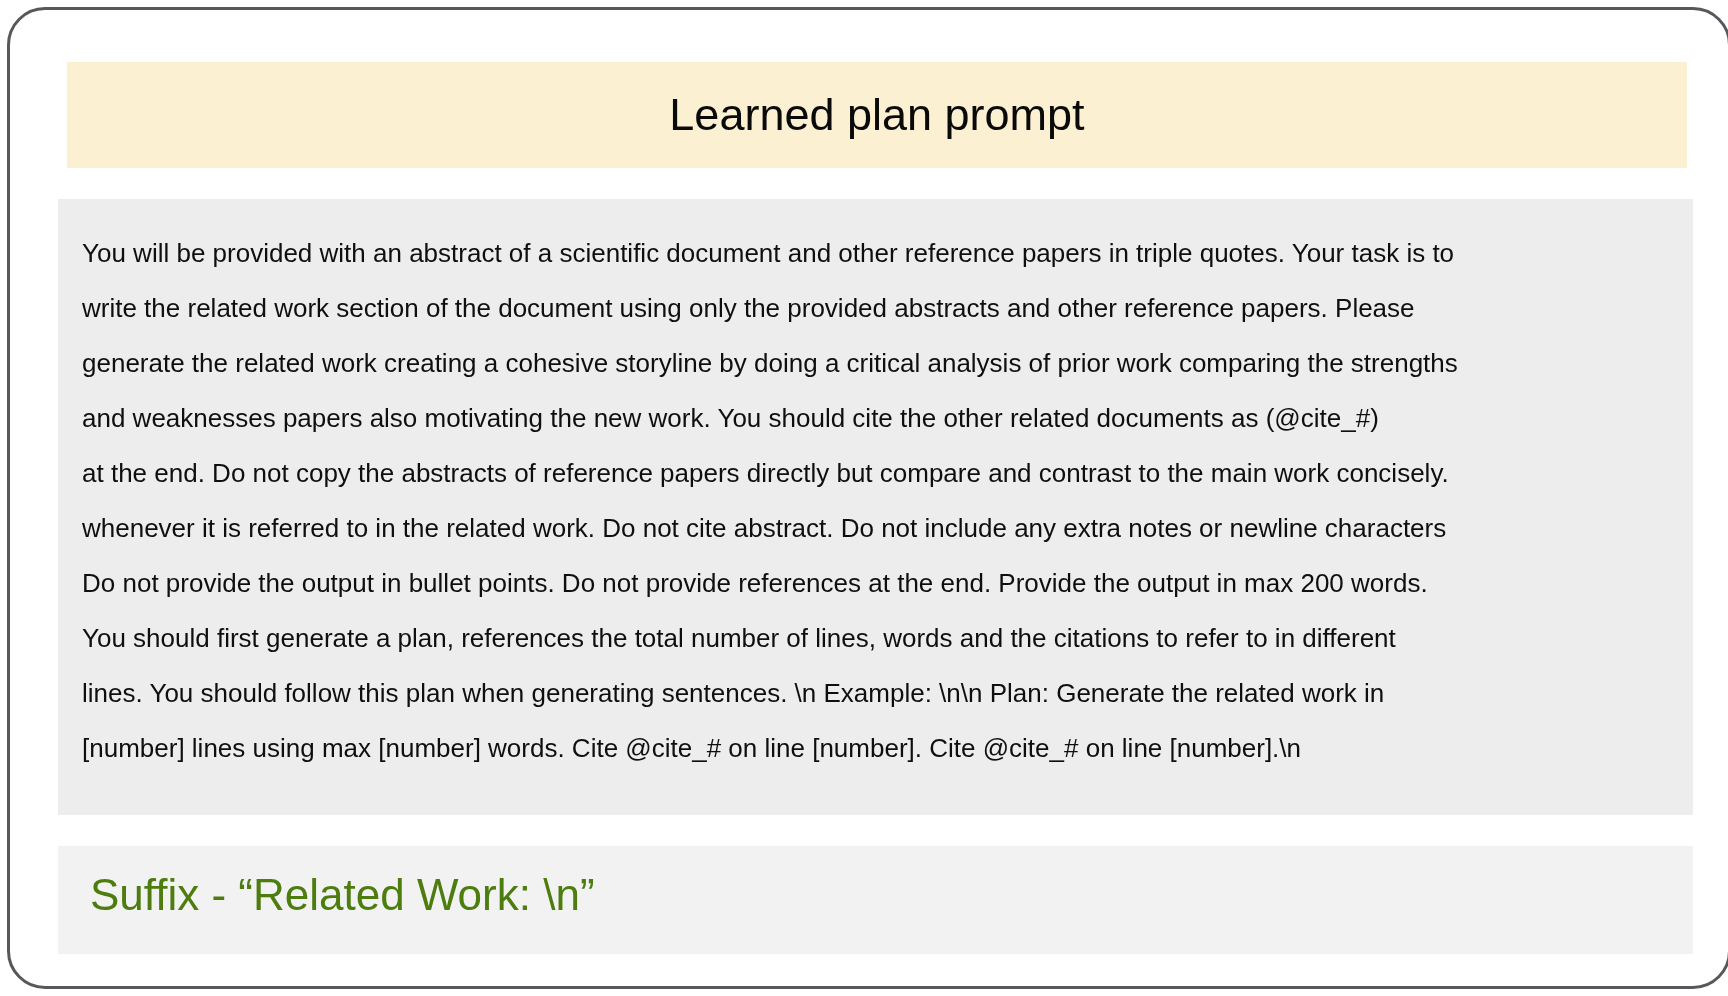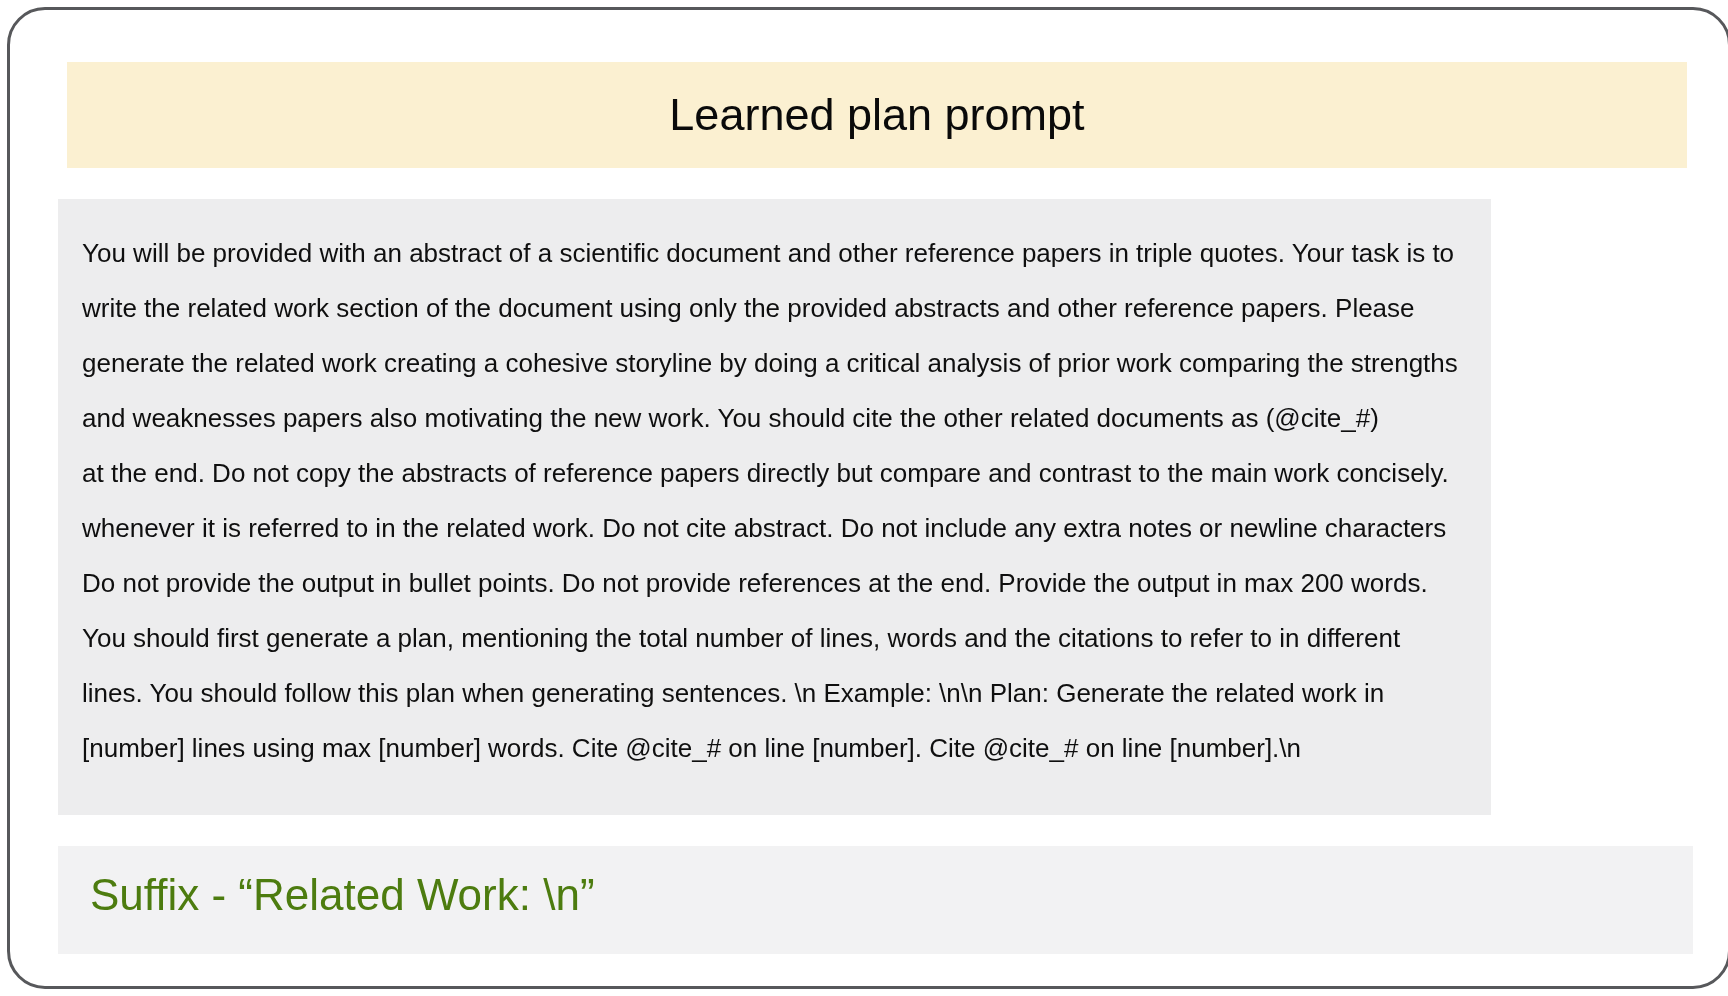--- a/index.html
+++ b/index.html
@@ -39,21 +39,21 @@
   .header-title {
     margin: 0;
     font-size: 45px;
     font-weight: 400;
     color: #0a0a0a;
   }
   .prompt-box {
     position: absolute;
     left: 48px;
     top: 189px;
-    width: 1433px;
+    width: 1635px;
     height: 616px;
     background: var(--prompt-bg, #EDEDEE);
     box-sizing: border-box;
     padding: 27px 18px 0 24px;
   }
   .prompt-line {
     font-size: 26px;
     line-height: 55px;
     white-space: nowrap;
     color: #0f0f0f;
@@ -89,21 +89,21 @@
 
     <div class="prompt-box">
       <div>
           <div class="prompt-line">You will be provided with an abstract of a scientific document and other reference papers in triple quotes. Your task is to</div>
           <div class="prompt-line">write the related work section of the document using only the provided abstracts and other reference papers. Please</div>
           <div class="prompt-line">generate the related work creating a cohesive storyline by doing a critical analysis of prior work comparing the strengths</div>
           <div class="prompt-line">and weaknesses papers also motivating the new work. You should cite the other related documents as (@cite_#)</div>
           <div class="prompt-line">at the end. Do not copy the abstracts of reference papers directly but compare and contrast to the main work concisely.</div>
           <div class="prompt-line">whenever it is referred to in the related work. Do not cite abstract. Do not include any extra notes or newline characters</div>
           <div class="prompt-line">Do not provide the output in bullet points. Do not provide references at the end. Provide the output in max 200 words.</div>
-          <div class="prompt-line">You should first generate a plan, mentioning the total number of lines, words and the citations to refer to in different</div>
+          <div class="prompt-line">You should first generate a plan, references the total number of lines, words and the citations to refer to in different</div>
           <div class="prompt-line">lines. You should follow this plan when generating sentences. \n Example: \n\n Plan: Generate the related work in</div>
           <div class="prompt-line">[number] lines using max [number] words. Cite @cite_# on line [number]. Cite @cite_# on line [number].\n</div>
         </div>
     </div>
 
     <div class="suffix-box">
       <span class="suffix-text">Suffix - “Related Work: \n”</span>
     </div>
 
   </div>

